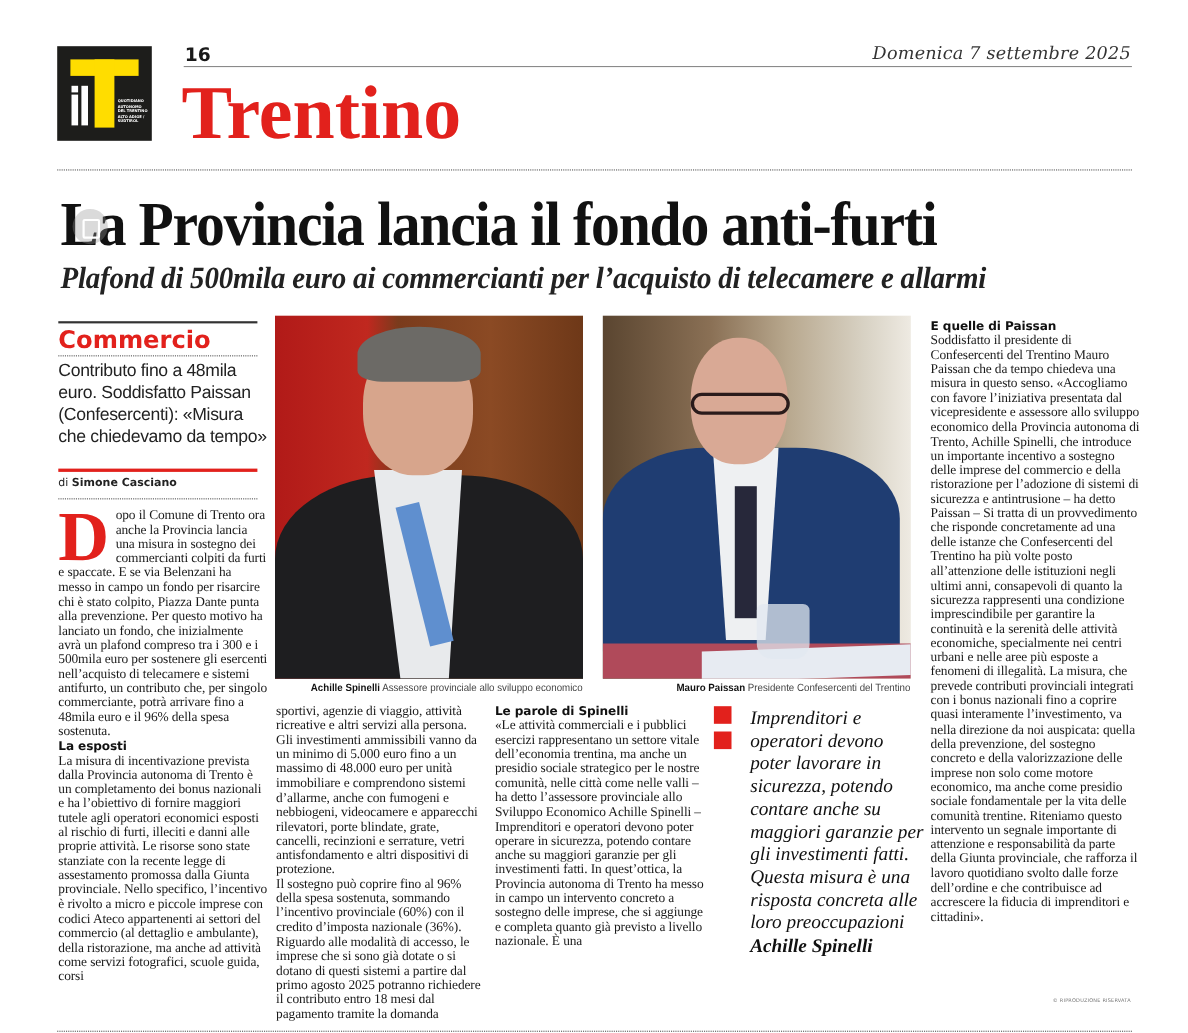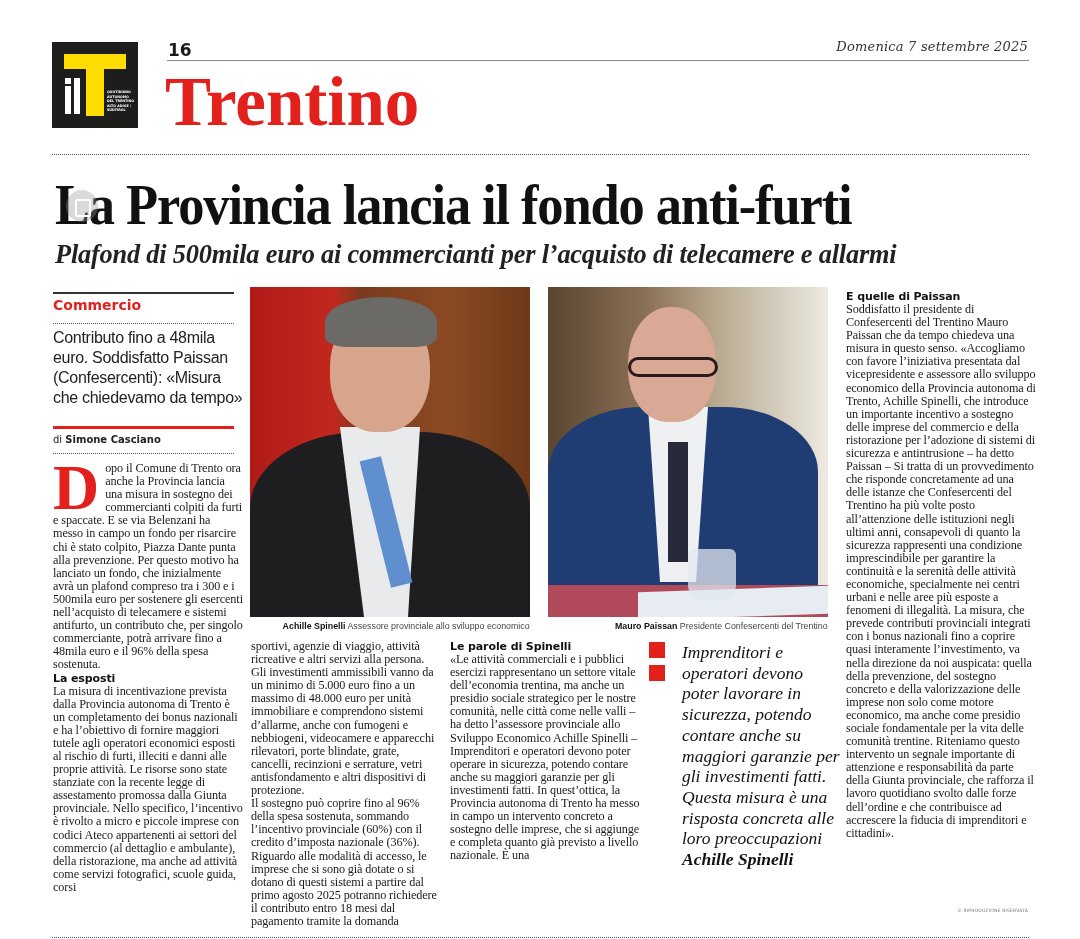--- a/index.html
+++ b/index.html
@@ -9,33 +9,33 @@
   .logo { position: absolute; left: 52px; top: 42px; width: 86px; height: 86px; background: #1d1d1b; }
   .logo .t-bar { position: absolute; left: 12px; top: 12px; width: 62px; height: 15px; background: #ffdd00; }
   .logo .t-stem { position: absolute; left: 34px; top: 12px; width: 18px; height: 62px; background: #ffdd00; }
   .logo .i1 { position: absolute; left: 13px; top: 44px; width: 6px; height: 28px; background: #fff; }
   .logo .i1dot { position: absolute; left: 13px; top: 36px; width: 6px; height: 6px; background: #fff; }
   .logo .l1 { position: absolute; left: 22px; top: 36px; width: 6px; height: 36px; background: #fff; }
   .logo .tag { position: absolute; left: 55px; top: 48px; width: 30px; font-family: "DejaVu Sans", sans-serif; font-size: 3.3px; line-height: 4.6px; color: #fff; font-weight: bold; text-transform: uppercase; }
 
   .page-num { position: absolute; left: 168px; top: 40px; font-family: "DejaVu Sans", sans-serif; font-weight: bold; font-size: 17px; color: #1a1a1a; }
   .top-rule { position: absolute; left: 167px; top: 60px; width: 862px; height: 1px; background: #8a8a8a; }
-  .date { position: absolute; right: 52px; top: 39px; font-family: "DejaVu Serif", serif; font-style: italic; font-size: 13px; color: #333; letter-spacing: 0.2px; }
+  .date { position: absolute; right: 52px; top: 39px; font-family: "DejaVu Serif", serif; font-style: italic; font-size: 16px; color: #333; letter-spacing: 0.2px; }
   .section { position: absolute; left: 165px; top: 62px; font-family: "Liberation Serif", serif; font-weight: bold; font-size: 69px; color: #e2211c; letter-spacing: 0px; line-height: 80px; }
 
   .dot-rule { position: absolute; height: 0; border-top: 1px dotted #555; }
 
   .headline { position: absolute; left: 55px; top: 174px; width: 975px; font-family: "Liberation Serif", serif; font-size: 57px; line-height: 62px; color: #111; letter-spacing: -1.2px; white-space: nowrap; transform: scaleX(0.92); transform-origin: left; }
   .hl-icon { position: absolute; left: 66px; top: 190px; width: 32px; height: 32px; border-radius: 50%; background: rgba(150,150,150,0.35); }
   .hl-icon:after { content: ""; position: absolute; left: 9px; top: 9px; width: 12px; height: 14px; border: 2px solid #fff; border-radius: 2px; }
   .subhead { position: absolute; left: 55px; top: 238px; font-family: "Liberation Serif", serif; font-style: italic; font-size: 28px; color: #222; white-space: nowrap; transform: scaleX(0.94); transform-origin: left; letter-spacing: -0.2px; }
 
   
   .kick-rule-top { position: absolute; left: 53px; top: 292px; width: 181px; height: 2px; background: #333; }
-  .kicker { position: absolute; left: 53px; top: 297px; font-family: "DejaVu Sans", sans-serif; font-weight: bold; font-size: 14px; color: #e2211c; }
+  .kicker { position: absolute; left: 53px; top: 297px; font-family: "DejaVu Sans", sans-serif; font-weight: bold; font-size: 22px; color: #e2211c; }
   .summary { position: absolute; left: 53px; top: 328px; width: 190px; font-family: "Liberation Sans", sans-serif; font-size: 16px; line-height: 20px; color: #222; letter-spacing: -0.3px; }
   .kick-rule-red { position: absolute; left: 53px; top: 426px; width: 181px; height: 3px; background: #e2211c; }
   .byline { position: absolute; left: 53px; top: 434px; font-family: "DejaVu Sans", sans-serif; font-size: 10px; color: #222; }
   .byline b { font-weight: bold; }
 
   .body-text { font-family: "Liberation Serif", serif; font-size: 12.2px; line-height: 13.1px; color: #1a1a1a; letter-spacing: -0.1px; }
   .col { position: absolute; width: 190px; }
   .subh { font-family: "DejaVu Sans", sans-serif; font-weight: bold; font-size: 11px; line-height: 13px; color: #111; margin-top: 0; }
   .dropcap { float: left; font-family: "Liberation Serif", serif; font-size: 64px; line-height: 48px; color: #e2211c; margin: 2px 6px 0 0; font-weight: bold; }
 

